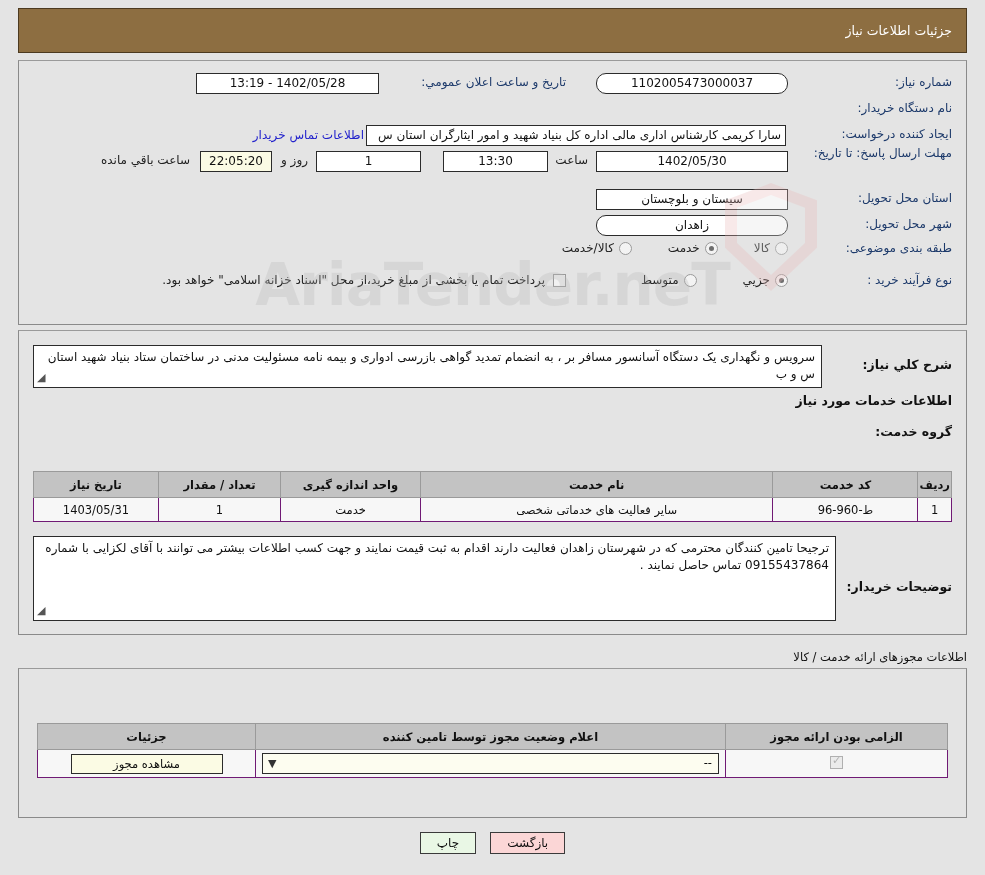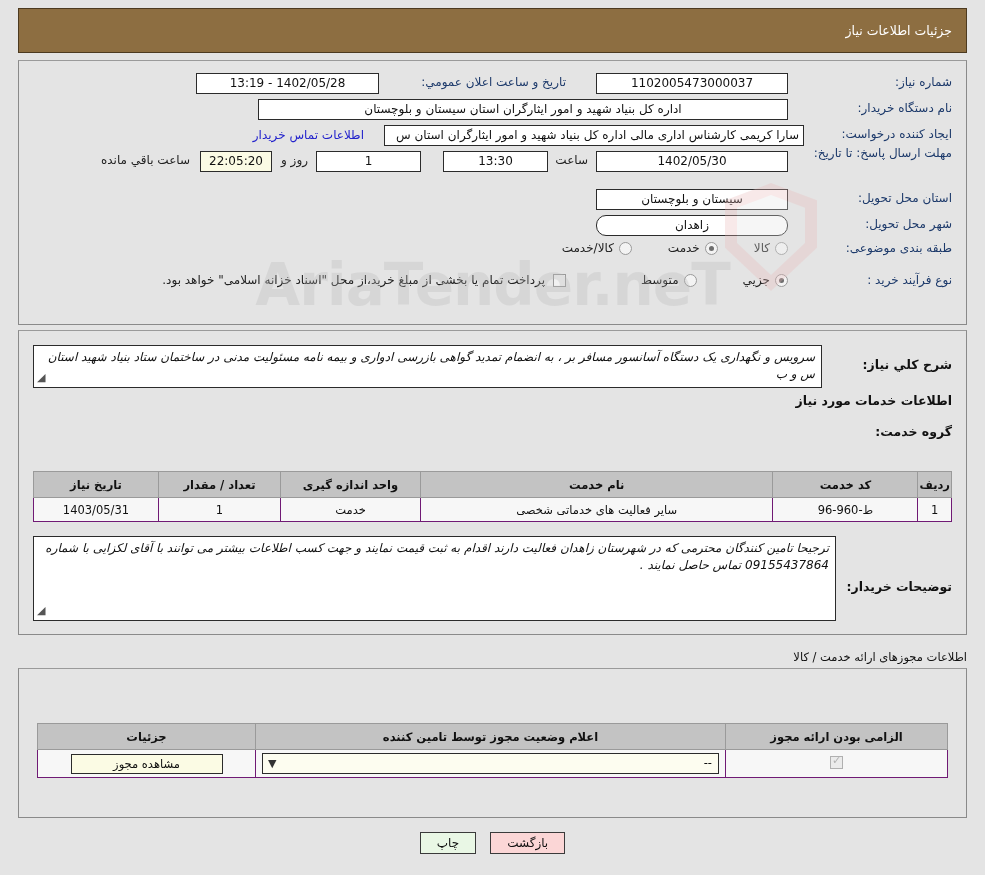--- a/index.html
+++ b/index.html
@@ -149,21 +149,20 @@
   .area {
     background: #ffffff;
     border: 1px solid #2b2b2b;
     font-size: 12px;
     line-height: 17px;
     color: #111;
     padding: 3px 6px 0 6px;
     position: relative;
     overflow: hidden;
     text-align: right;
-    font-style: italic;
   }
   .area .grip {
     position: absolute;
     left: 3px; bottom: 1px;
     font-size: 11px; color: #555;
     transform: scaleX(-1);
   }
   .section-title {
     font-weight: bold;
     font-size: 12.5px;
@@ -280,36 +279,35 @@
   <span class="wm-shield"></span>
   <span class="wm-text">AriaTender.neT</span>
 </div>
 <div class="wm-v">V</div>
 
 <div class="panel" id="panel-top">
 
   <div class="row" style="top:14px; right:14px;">
     <span class="lbl">شماره نیاز:</span>
   </div>
-  <div class="fld" style="position:absolute; top:12px; right:178px; width:192px;">1102005473000037</div>
+  <div class="fld" style="position:absolute; top:12px; right:178px; width:192px;border-radius:10px;">1102005473000037</div>
 
   <div class="row" style="top:14px; right:400px;">
     <span class="lbl">تاریخ و ساعت اعلان عمومي:</span>
   </div>
   <div class="fld" style="position:absolute; top:12px; right:587px; width:183px;">1402/05/28 - 13:19</div>
 
   <div class="row" style="top:40px; right:14px;">
     <span class="lbl">نام دستگاه خریدار:</span>
   </div>
-  <div class="fld clipped" style="position:absolute; top:38px; right:178px; width:530px; text-align:center;">اداره کل بنیاد شهید و امور ایثارگران استان سیستان و بلوچستان</div>
 
   <div class="row" style="top:66px; right:14px;">
     <span class="lbl">ایجاد کننده درخواست:</span>
   </div>
-  <div class="fld clipped" style="position:absolute; top:64px; right:162px; width:420px;">سارا کریمی کارشناس اداری مالی اداره کل بنیاد شهید و امور ایثارگران استان س</div>
+  <div class="fld clipped" style="position:absolute; top:64px; right:180px; width:420px;">سارا کریمی کارشناس اداری مالی اداره کل بنیاد شهید و امور ایثارگران استان س</div>
   <span class="link" style="position:absolute; top:67px; right:602px;">اطلاعات تماس خریدار</span>
 
   <div class="row" style="top:84px; right:14px; width:150px; display:block;">
     <div class="lbl" style="line-height:16px;">مهلت ارسال پاسخ: تا تاریخ:</div>
   </div>
   <div class="fld" style="position:absolute; top:90px; right:178px; width:192px;">1402/05/30</div>
   <span class="plain" style="position:absolute; top:92px; right:378px;">ساعت</span>
   <div class="fld" style="position:absolute; top:90px; right:418px; width:105px;">13:30</div>
   <div class="fld" style="position:absolute; top:90px; right:545px; width:105px;">1</div>
   <span class="plain" style="position:absolute; top:92px; right:658px;">روز و</span>

